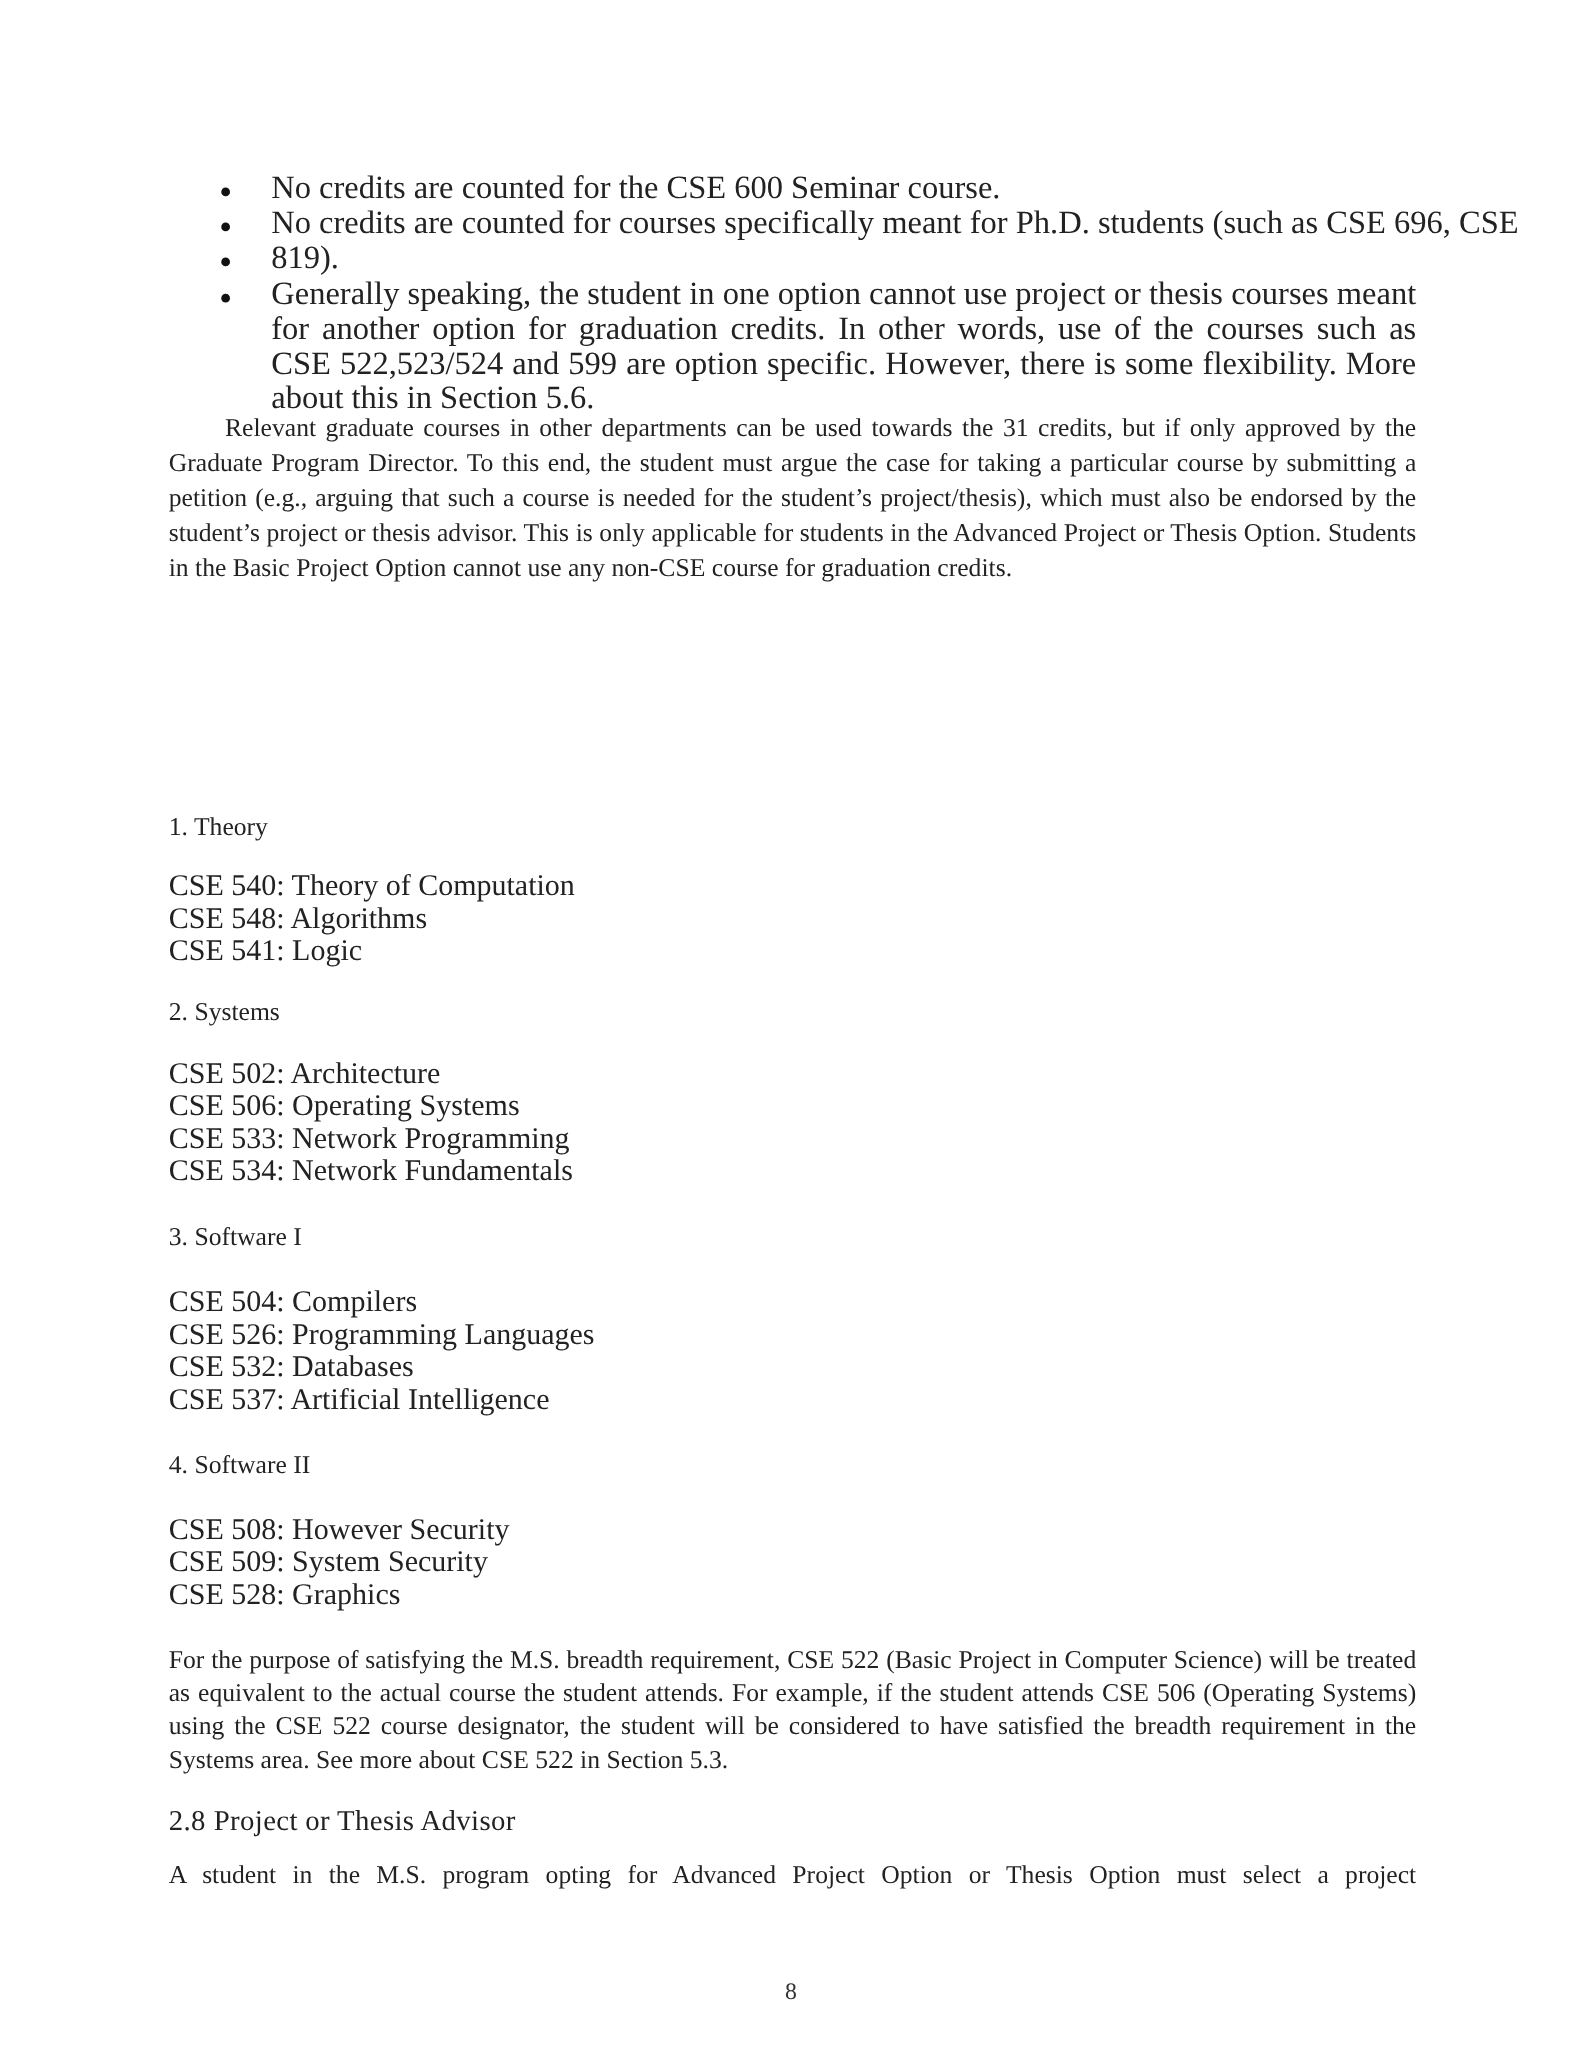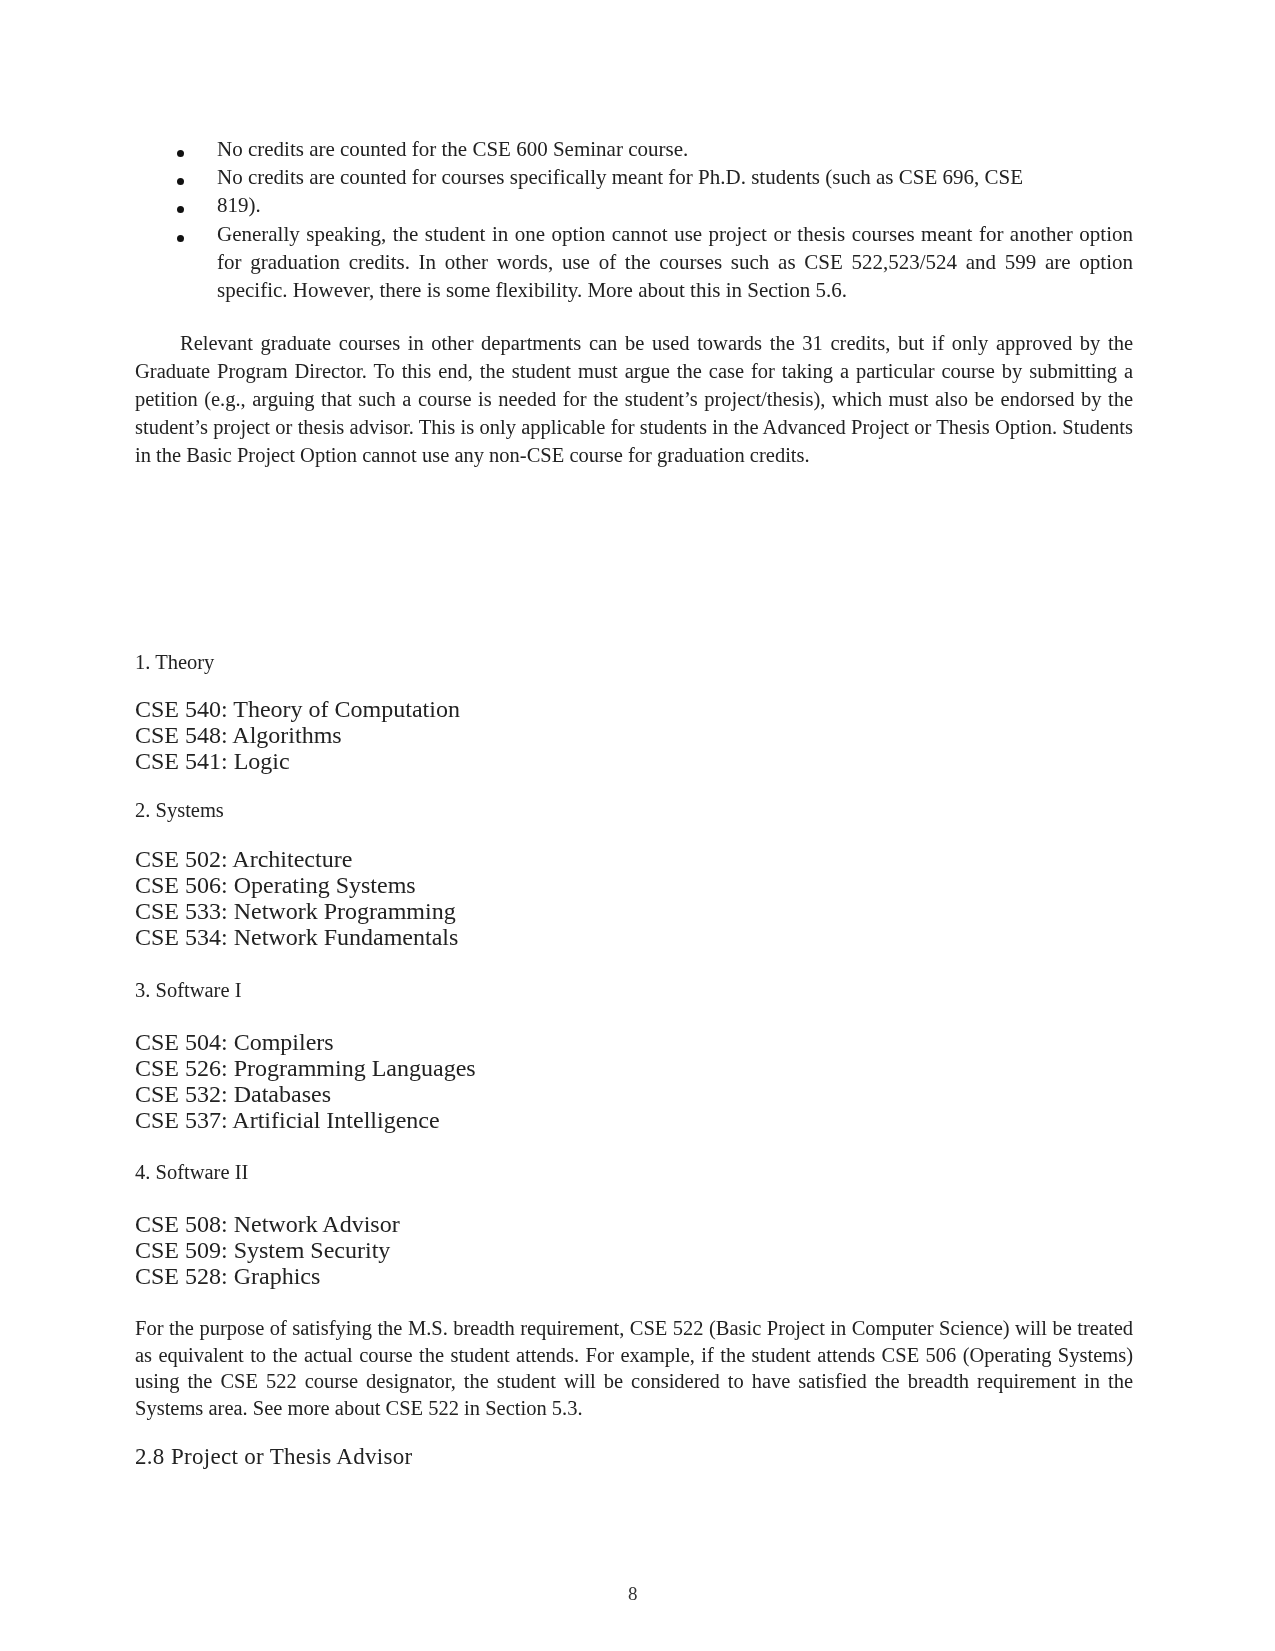--- a/index.html
+++ b/index.html
@@ -4,21 +4,21 @@
   <style>
     html, body { margin: 0; padding: 0; background: #ffffff; }
     body {
       width: 1275px; height: 1651px; position: relative; overflow: hidden;
       font-family: "Liberation Serif", "DejaVu Serif", serif;
       color: #222222;
     }
     .page { position: absolute; left: 0; top: 0; width: 1275px; height: 1651px; background: #fff; }
     .line { position: absolute; font-size: 20.5px; line-height: 26px; white-space: nowrap; }
     .bullet-dot { position: absolute; left: 177px; width: 7px; height: 7px; border-radius: 50%; background: #111; }
-    .bullet-text { position: absolute; left: 217px; width: 916px; font-size: 21px; line-height: 27.8px; text-align: justify; }
+    .bullet-text { position: absolute; left: 217px; width: 916px; font-size: 26px; line-height: 27.8px; text-align: justify; }
     .bullet-text.single { white-space: nowrap; }
     .para { position: absolute; left: 135px; width: 998px; font-size: 20.5px; line-height: 27.9px; text-align: justify; text-align-last: left; }
     .para.indent { text-indent: 45px; }
     .heading { position: absolute; left: 135px; font-size: 23px; line-height: 30px; white-space: nowrap; letter-spacing: 0.3px; }
     .heading .num { display: inline-block; }
     .h51 .num { width: 68px; }
     .h52 .num { width: 36px; }
     .course { position: absolute; left: 135px; font-size: 24px; line-height: 26px; white-space: nowrap; }
     .area { position: absolute; left: 135px; font-size: 20.5px; line-height: 26px; white-space: nowrap; }
     .page-number { position: absolute; left: 628px; top: 1582px; font-size: 19px; line-height: 24px; color: #333; }
@@ -58,26 +58,27 @@
     <div class="course" style="top:898px;">CSE 533: Network Programming</div>
     <div class="course" style="top:924px;">CSE 534: Network Fundamentals</div>
 
     <div class="area" style="top:977px;">3. Software I</div>
     <div class="course" style="top:1029px;">CSE 504: Compilers</div>
     <div class="course" style="top:1055px;">CSE 526: Programming Languages</div>
     <div class="course" style="top:1081px;">CSE 532: Databases</div>
     <div class="course" style="top:1107px;">CSE 537: Artificial Intelligence</div>
 
     <div class="area" style="top:1159px;">4. Software II</div>
-    <div class="course" style="top:1211px;">CSE 508: Network Advisor</div>
+    <div class="course" style="top:1211px;">CSE 508: However Security</div>
     <div class="course" style="top:1237px;">CSE 509: System Security</div>
     <div class="course" style="top:1263px;">CSE 528: Graphics</div>
   </div>
 
   <p class="para" style="top:1315px; margin:0; line-height:26.5px;">For the purpose of satisfying the M.S. breadth requirement, CSE 522 (Basic Project in Computer Science) will be treated as equivalent to the actual course the student attends.  For example, if the student attends CSE 506 (Operating Systems) using the CSE 522 course designator, the student will be considered to have satisfied the breadth requirement in the Systems area. See more about CSE 522 in Section 5.3.</p>
 
   <div class="heading h52" style="top:1442px;">
     <span class="num">2.8</span><span>Project or Thesis Advisor</span>
   </div>
 
+  <div class="line" style="left:135px; top:1487px; width:998px; text-align:justify; text-align-last:justify;">A student in the M.S. program opting for Advanced Project Option or Thesis Option must select a project</div>
 
   <div class="page-number">8</div>
 </div>
 
 </body></html>

